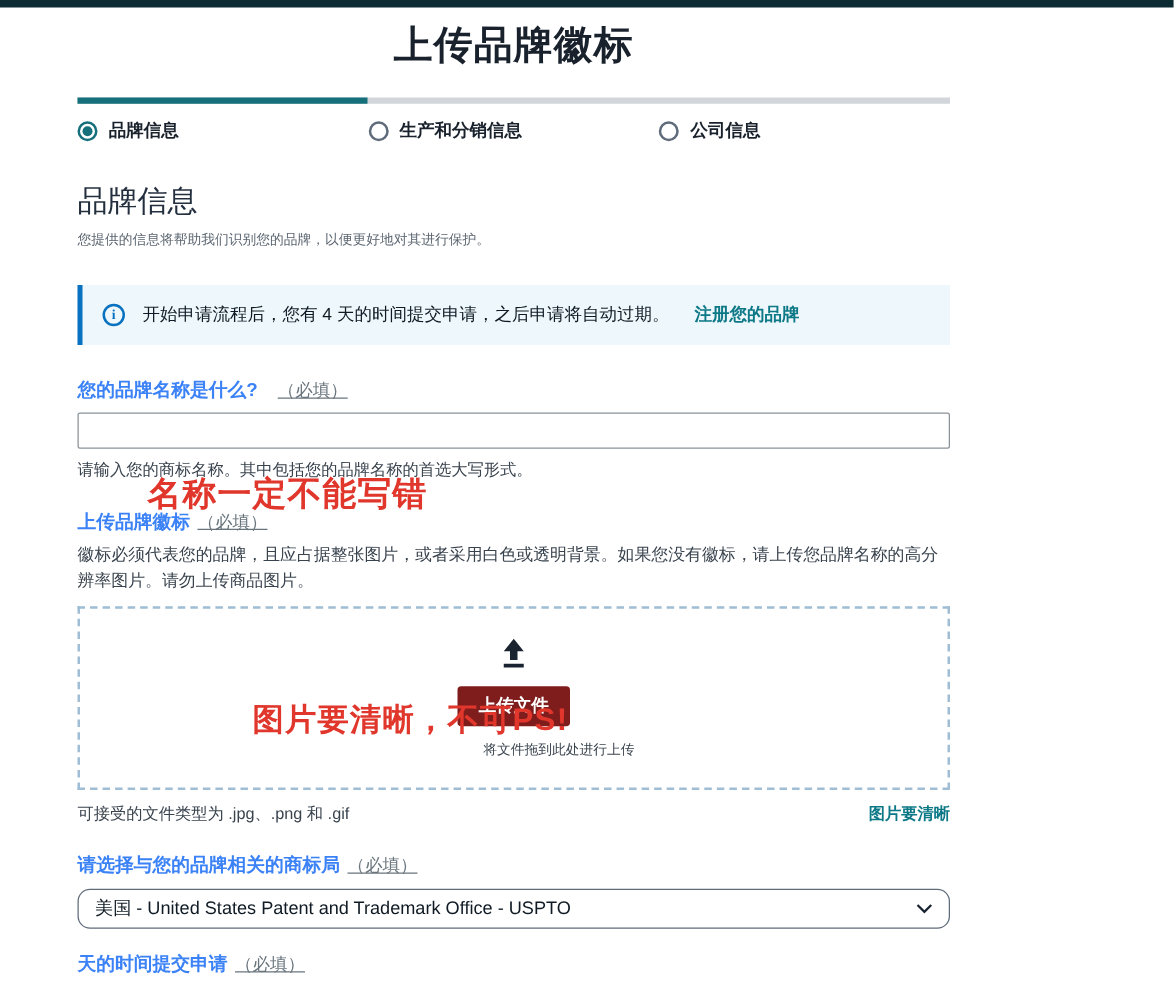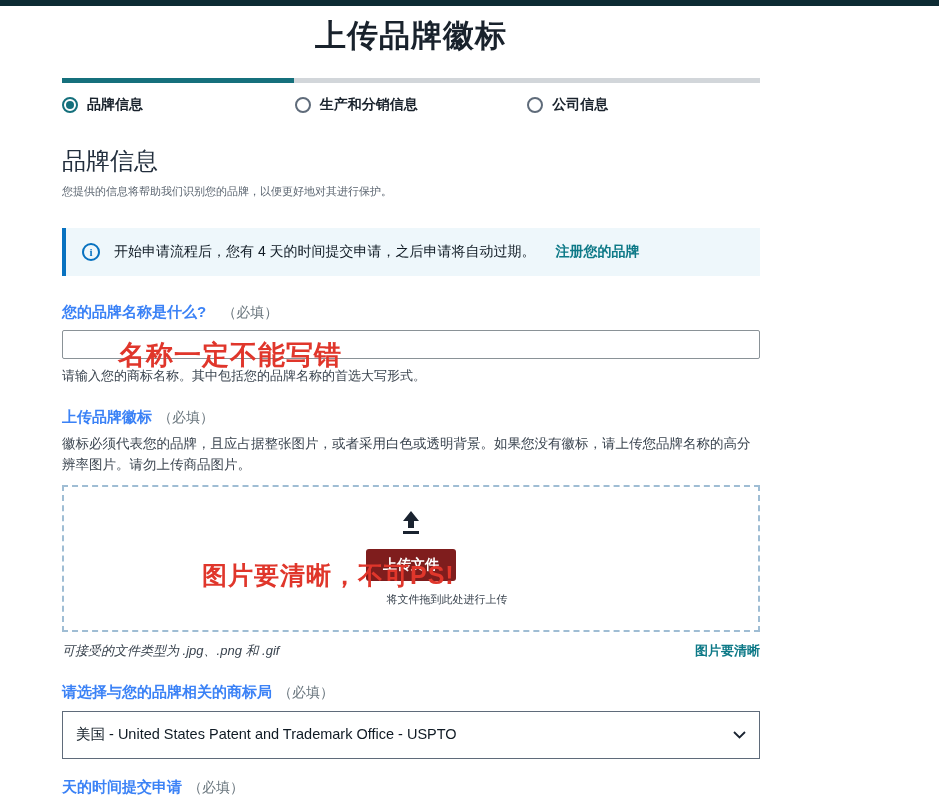--- a/index.html
+++ b/index.html
@@ -48,34 +48,34 @@
     color: #0872c0; font-size: 11px; font-weight: 700; font-family: "Liberation Serif", serif;
     display: flex; align-items: center; justify-content: center; flex: 0 0 auto;
   }
   .alert-text { font-size: 14px; color: #0f1a24; }
   .alert-link { font-size: 14px; font-weight: 700; color: #0d7987; margin-left: 6px; text-decoration: none; cursor: pointer; }
 
   
   .field { position: relative; }
   .field-label-row { display: flex; align-items: baseline; }
   .field-label { font-size: 15px; font-weight: 700; color: #3b82f6; }
-  .req { font-size: 14px; color: #69757d; margin-left: 6px; }
+  .req { font-size: 14px; color: #69757d; margin-left: 6px; text-decoration: underline; }
   .req.wide { margin-left: 16px; }
 
   .text-input {
     display: block; width: 100%; height: 29px; margin-top: 8px;
     border: 1px solid #8a9297; border-radius: 2px; background: #fff;
     font-size: 14px; padding: 0 10px; color: #0f1a24; outline: none;
   }
   .helper { margin-top: 8px; font-size: 13px; color: #39434e; }
 
   .field-brand-name { margin-top: 27px; }
   .annotation-red {
     position: absolute; color: #e0362b; font-weight: 700; pointer-events: none;
-    white-space: nowrap; z-index: 5; letter-spacing: 1px;
+    white-space: nowrap; z-index: 5; letter-spacing: 1px; margin-top: 40px;
   }
   .annotation-brand { left: 56px; top: 34px; font-size: 27px; }
 
   .field-logo { margin-top: 23px; }
   .logo-desc { margin-top: 7px; font-size: 13.5px; color: #39434e; line-height: 1.55; }
 
   .dropzone {
     margin-top: 9px; height: 147px; border: 2px dashed #9fbdd4; background: #fff;
     display: flex; flex-direction: column; align-items: center; justify-content: center;
     position: relative;
@@ -83,26 +83,26 @@
   .upload-icon { display: block; }
   .upload-button {
     margin-top: 13px; background: #7f1d1d; color: #ffffff; border: none; border-radius: 3px;
     font-size: 14px; font-weight: 600; padding: 7px 17px; cursor: pointer;
     font-family: inherit;
   }
   .drag-hint { margin-top: 11px; font-size: 11px; color: #39434e; margin-left: 72px; }
   .annotation-dropzone { left: 138px; bottom: 38px; font-size: 25px; }
 
   .upload-meta { margin-top: 10px; display: flex; justify-content: space-between; align-items: flex-start; }
-  .upload-meta-left { font-size: 13px; color: #39434e; line-height: 1.45; font-style: italic; }
+  .upload-meta-left { font-size: 13px; color: #39434e; line-height: 1.45; }
   .clear-link { font-size: 13px; color: #0d7987; font-weight: 600; text-decoration: none; cursor: pointer; }
 
   .field-office { margin-top: 22px; }
   .select-box {
-    margin-top: 9px; height: 48px; border: 1px solid #5f6b7a; border-radius: 0; background: #fff;
+    margin-top: 9px; height: 32px; border: 1px solid #5f6b7a; border-radius: 10px; background: #fff;
     display: flex; align-items: center; justify-content: space-between; padding: 0 13px; cursor: pointer;
   }
   .select-value { font-size: 14.5px; color: #0f1a24; }
 
   .field-regnum { margin-top: 19px; }
 </style>
 </head>
 <body>
 
 <div class="topbar"></div>

